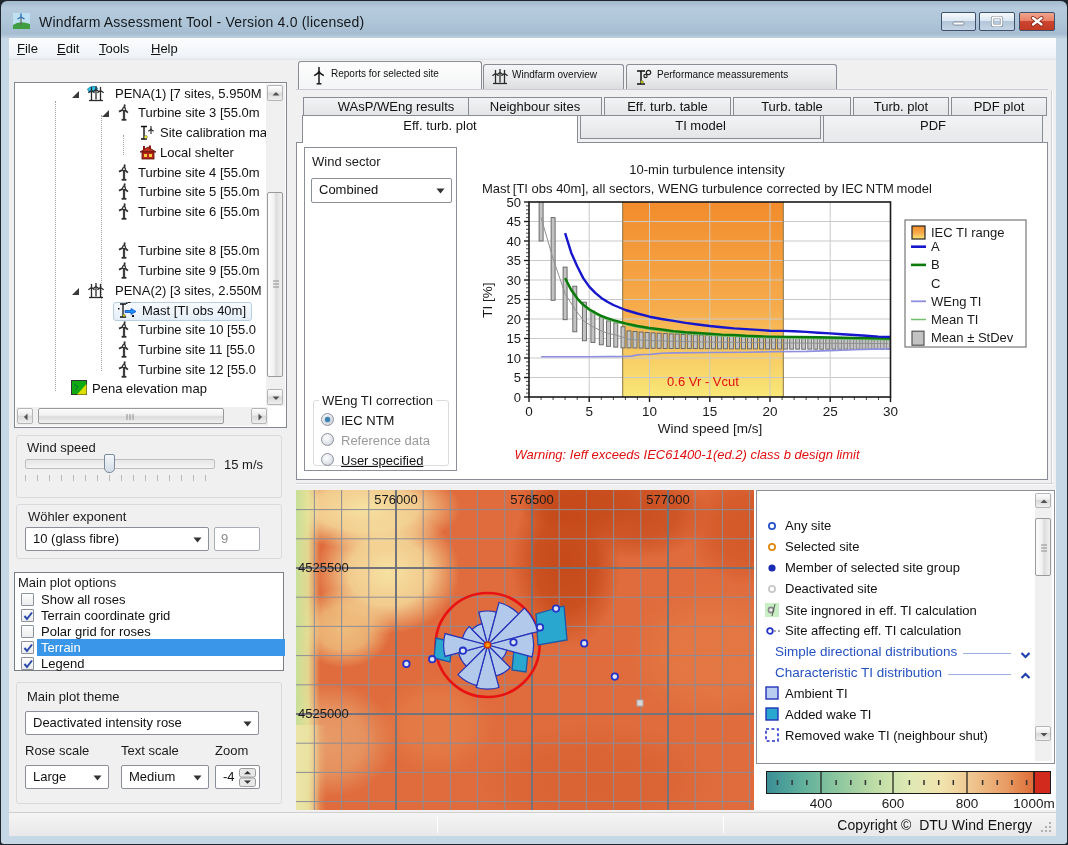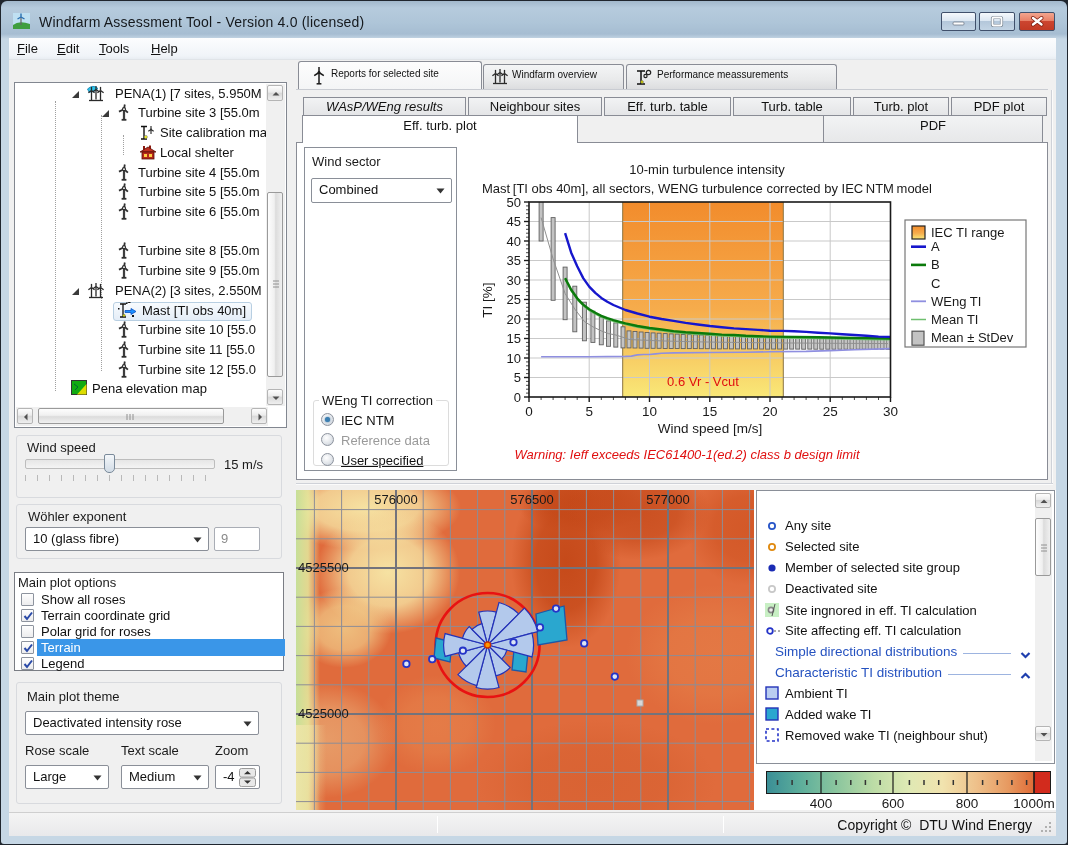--- a/index.html
+++ b/index.html
@@ -549,27 +549,28 @@
             </g>
             <g stroke="#222" stroke-width="1.2" fill="none">
               <circle cx="14.5" cy="5.5" r="2.2"></circle>
               <circle cx="11.5" cy="9" r="1.6"></circle>
             </g>
             <circle cx="8" cy="15" r="1.4" fill="#dddd00" stroke="#555" stroke-width="0.5"></circle>
           </svg></span>
         <span class="tabtxt" style="left:30px; top:4px;">Performance meassurements</span>
       </div>
   <div style="position:absolute; left:287px; top:29px; width:752px; height:1px; background:#c9ccd2;"></div>
-  <div class="tab1" style="left:294px; top:37px; width:163px; height:19px; line-height:18px;font-style:italic;">WAsP/WEng results</div>
+  <div class="tab1" style="left:294px; top:37px; width:186px; height:19px; line-height:18px;">WAsP/WEng results</div>
 <div class="tab1" style="left:459px; top:37px; width:134px; height:19px; line-height:18px;">Neighbour sites</div>
 <div class="tab1" style="left:595px; top:37px; width:127px; height:19px; line-height:18px;">Eff. turb. table</div>
 <div class="tab1" style="left:724px; top:37px; width:118px; height:19px; line-height:18px;">Turb. table</div>
 <div class="tab1" style="left:844px; top:37px; width:96px; height:19px; line-height:18px;">Turb. plot</div>
 <div class="tab1" style="left:942px; top:37px; width:96px; height:19px; line-height:18px;">PDF plot</div>
   <div class="tab1 active" style="left:293px; top:55px; width:276px; height:28px; line-height:20px;">Eff. turb. plot</div>
+<div class="tab1" style="left:571px; top:55px; width:241px; height:24px; line-height:20px;">TI model</div>
 <div class="tab1" style="left:814px; top:55px; width:220px; height:34px; line-height:20px;">PDF</div>
   <div id="contentpanel"></div>
   <div style="position:absolute; left:1042px; top:30px; width:1px; height:394px; background:#cfd2d8;"></div>
   <div style="position:absolute; left:1043px; top:30px; width:1px; height:394px; background:#fbfbfb;"></div>
   <div style="position:absolute; left:287px; top:423px; width:757px; height:1px; background:#cfd2d8;"></div>
   <div style="position:absolute; left:287px; top:424px; width:757px; height:1px; background:#fbfbfb;"></div>
   <div id="chart" style="position:absolute; left:287px; top:83px; width:751px; height:337px;"><svg width="751" height="337" viewBox="0 0 751 337" font-family="Liberation Sans, sans-serif">
 <defs>
             <linearGradient id="band" x1="0" y1="0" x2="0" y2="1">
               <stop offset="0" stop-color="#f28c2c"></stop>

